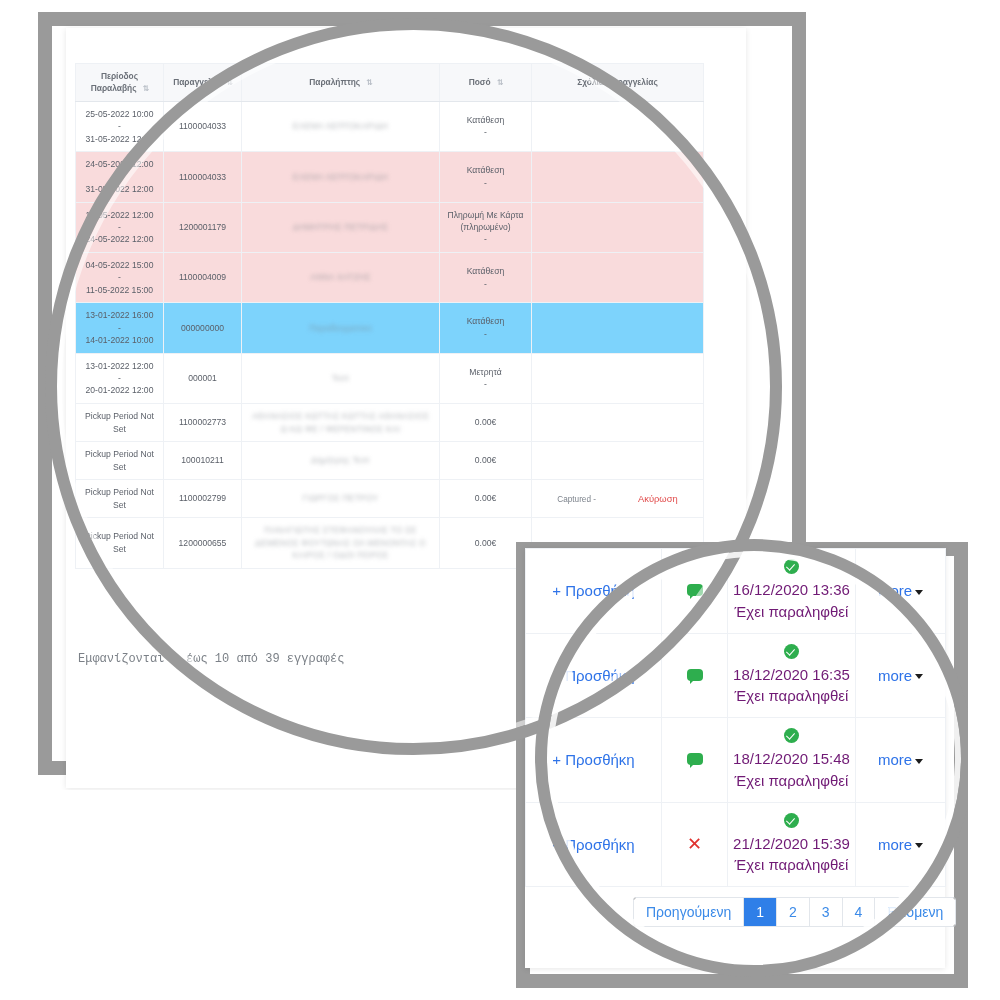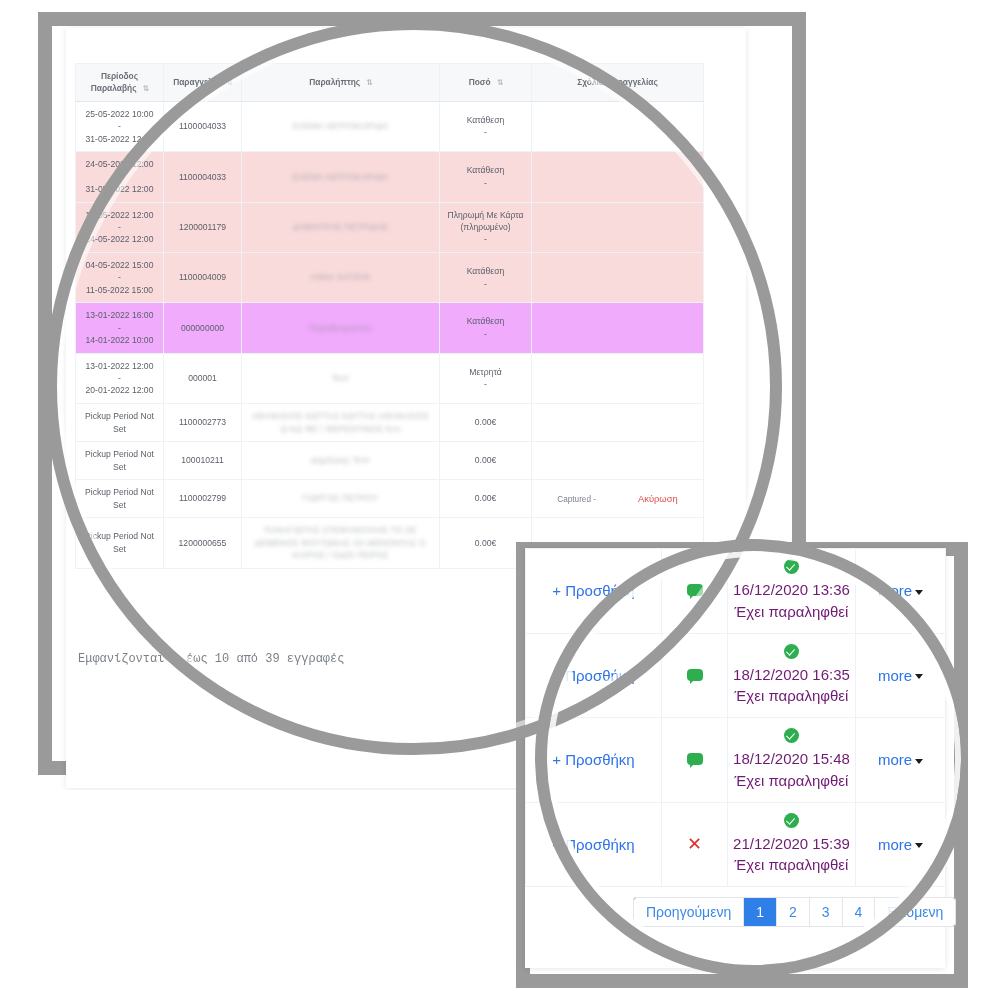--- a/index.html
+++ b/index.html
@@ -45,21 +45,21 @@
     background: #f7f8fa;
     color: #6b7078;
     font-weight: 600;
     font-size: 8.4px;
     height: 26px;
     border-bottom: 1px solid #e3e7ec;
     position: relative;
   }
   .sort-ico { color:#b6bcc4; font-size: 8px; margin-left: 6px; letter-spacing:-1px;}
   .row-pink  { background: #f9dbdc; }
-  .row-green { background: #f0abfc; }
+  .row-green { background: #7dd3fc; }
   .blur-name {
     display:inline-block;
     color: rgba(120,125,133,0.55);
     filter: blur(2.2px);
     font-size: 8.4px;
     letter-spacing: .3px;
     line-height: 1.5;
     max-width: 96%;
   }
   .cap-txt { color:#7d838c; font-size:8.2px; }

